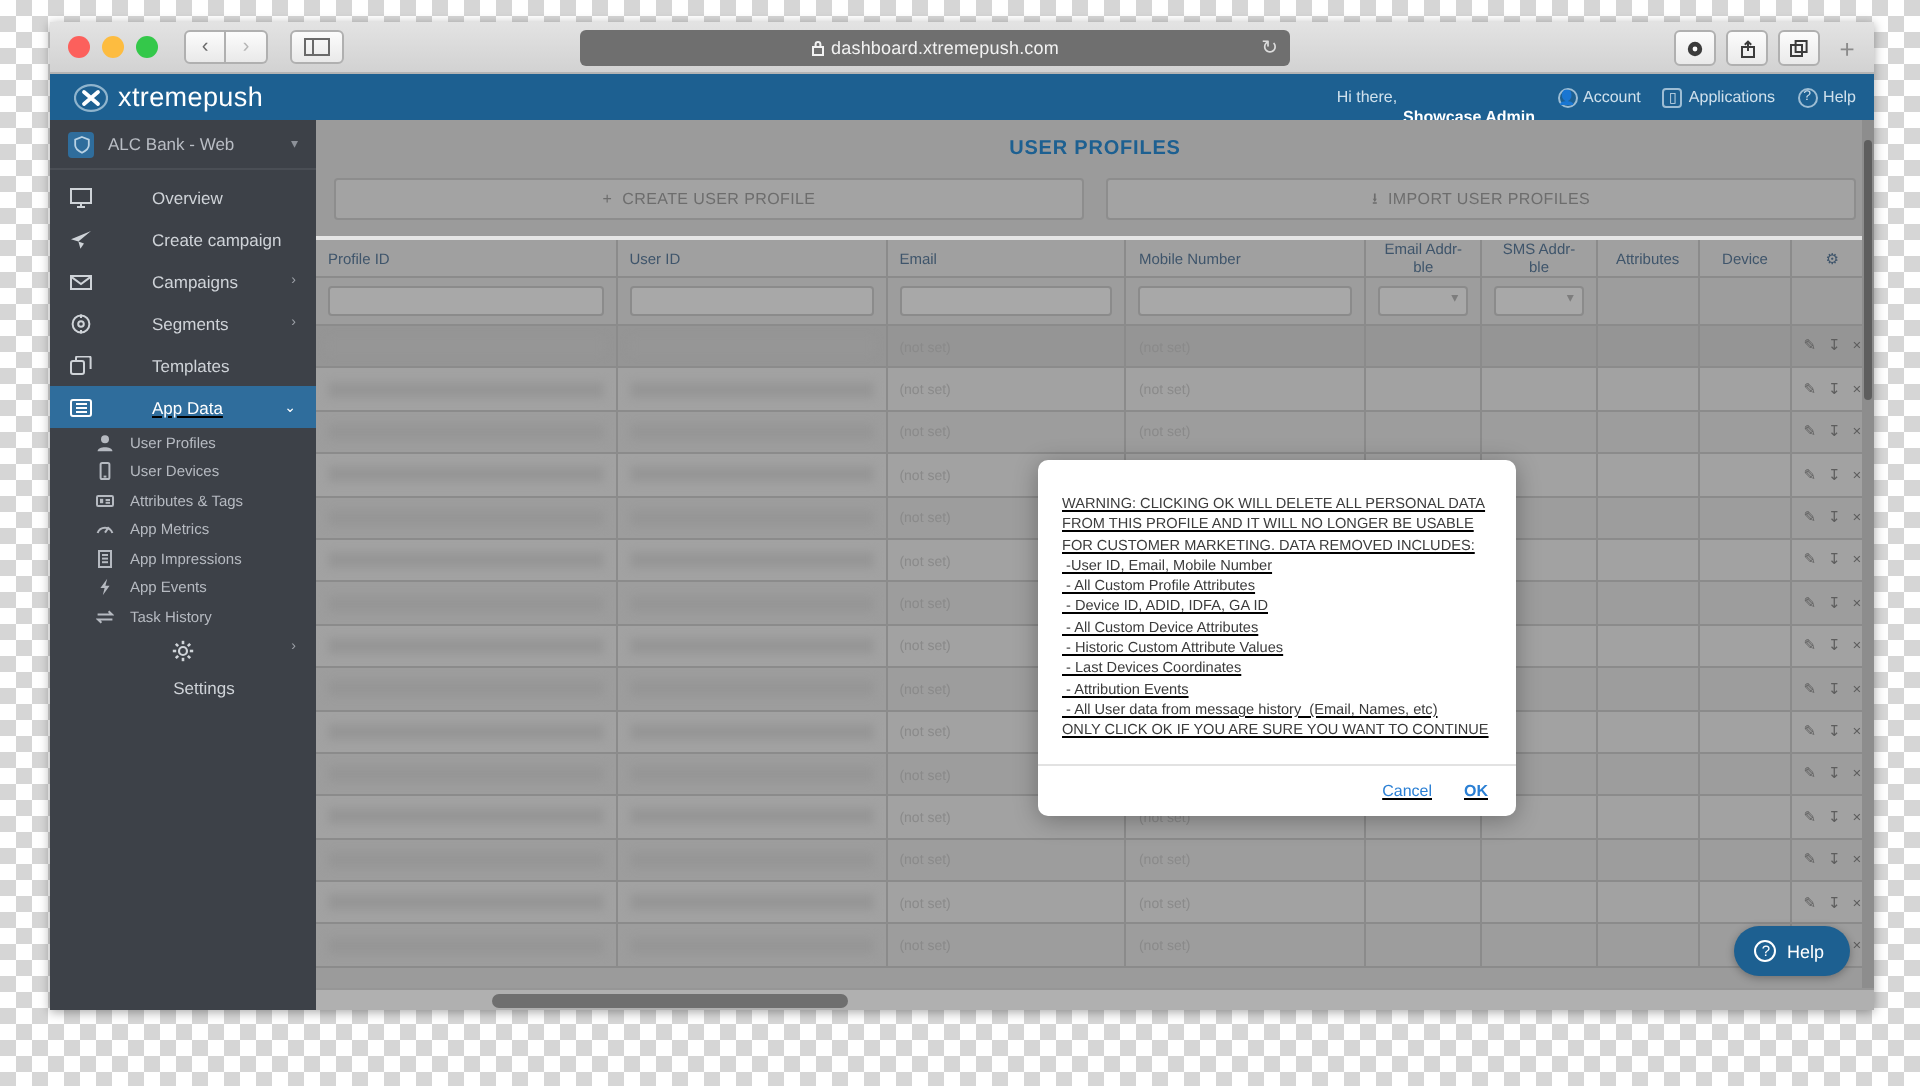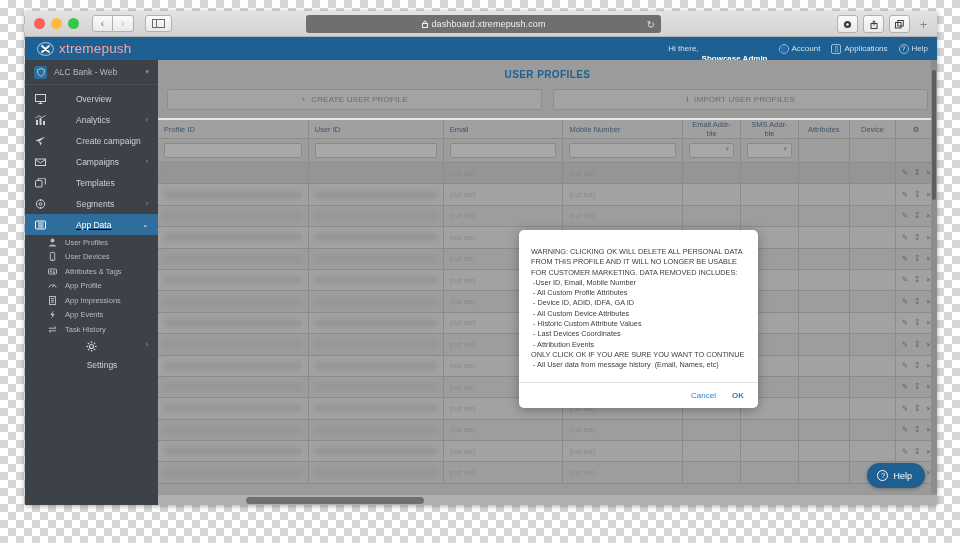--- a/index.html
+++ b/index.html
@@ -59,21 +59,21 @@
 
   .sidebtn {
     width: 27px; height: 17px; margin-left: 11px;
     background: linear-gradient(#fcfcfc,#e9e9e9);
     border: 1px solid #b0b0b0; border-radius: 3px;
     display: flex; align-items: center; justify-content: center;
   }
   .sidebtn svg { display: block; }
 
   .urlbar {
-    position: absolute; left: 281px; top: 4px;
+    position: absolute; left: 265px; top: 4px;
     width: 355px; height: 18px;
     background: #6f6f6f;
     border-radius: 3px;
     display: flex; align-items: center; justify-content: center;
     gap: 4px;
   }
   .urlbar .url-text {
     font-size: 9px; color: #f2f2f2; letter-spacing: .1px;
   }
   .reload {
@@ -97,21 +97,21 @@
 
   
   .appheader {
     height: 23px;
     background: #1d6091;
     display: flex; align-items: center;
     position: relative;
   }
   .brand { display: flex; align-items: center; gap: 5px; margin-left: 12px; }
   .brand-name {
-    font-size: 13.5px; color: #fca5a5; letter-spacing: .2px;
+    font-size: 13.5px; color: #ffffff; letter-spacing: .2px;
   }
   .hdr-right {
     position: absolute; right: 9px; top: 0; height: 100%;
     display: flex; align-items: center; gap: 11px;
     font-size: 8px; color: #cfe0ec;
   }
   .hdr-item { display: flex; align-items: center; gap: 3px; }
   .hdr-item .strong { color: #ffffff; font-weight: bold; margin-top: 20px; }
   .hdr-ico {
     width: 10px; height: 10px;
@@ -320,20 +320,21 @@
   
   .dialog {
     position: absolute;
     left: 361px; top: 170px;
     width: 239px;
     background: #ffffff;
     border-radius: 5px;
     box-shadow: 0 2px 12px rgba(0,0,0,.3);
     z-index: 40;
     overflow: hidden;
+    text-decoration: underline;
   }
   .dlg-body { padding: 17px 12px 11px 12px; }
   .dlg-line {
     font-size: 7.3px; line-height: 10.3px;
     color: #3c3c3c;
     white-space: pre;
   }
   .dlg-foot {
     border-top: 1px solid #e2e2e2;
     height: 26px;
@@ -454,78 +455,66 @@
             <svg width="11" height="10" viewBox="0 0 11 10">
                 <rect x="0.5" y="0.5" width="10" height="7" fill="none" stroke="currentColor"></rect>
                 <line x1="3.5" y1="9.5" x2="7.5" y2="9.5" stroke="currentColor"></line>
                 <line x1="5.5" y1="7.5" x2="5.5" y2="9.5" stroke="currentColor"></line>
               </svg>
           </span>
           <span class="lbl">Overview</span>
           <span class="chev"></span>
         </div>
 
-        <div class="navrow">
-          <span class="ico">
-            <svg width="11" height="10" viewBox="0 0 11 10">
-                <rect x="1" y="5" width="2" height="5" fill="currentColor"></rect>
-                <rect x="4.5" y="3" width="2" height="7" fill="currentColor"></rect>
-                <rect x="8" y="6" width="2" height="4" fill="currentColor"></rect>
-                <path d="M0.5 3 L4 0.8 L7 2.5 L10.5 0.5" fill="none" stroke="currentColor" stroke-width="0.8"></path>
-              </svg>
-          </span>
-          <span class="lbl">Analytics</span>
-          <span class="chev">›</span>
-        </div>
 
         <div class="navrow">
           <span class="ico">
             <svg width="11" height="10" viewBox="0 0 11 10">
                 <path d="M10.5 0.5 L0.5 4.6 L4.2 5.8 L10.5 0.5 Z M4.2 5.8 L5.2 9.4 L7 6.8 Z" fill="currentColor"></path>
               </svg>
           </span>
           <span class="lbl">Create campaign</span>
           <span class="chev"></span>
         </div>
 
         <div class="navrow">
           <span class="ico">
             <svg width="11" height="10" viewBox="0 0 11 10">
                 <rect x="0.5" y="2" width="10" height="6.5" fill="none" stroke="currentColor"></rect>
                 <path d="M0.5 2.3 L5.5 6 L10.5 2.3" fill="none" stroke="currentColor"></path>
               </svg>
           </span>
           <span class="lbl">Campaigns</span>
           <span class="chev">›</span>
-        </div>
-
-        <div class="navrow">
-          <span class="ico">
-            <svg width="11" height="10" viewBox="0 0 11 10">
-                <rect x="0.5" y="2.5" width="6.5" height="6.5" rx="1" fill="none" stroke="currentColor"></rect>
-                <path d="M3 2.5 V1 a0.8 0.8 0 0 1 0.8-0.8 H9.5 a0.8 0.8 0 0 1 0.8 0.8 V6.5" fill="none" stroke="currentColor"></path>
-              </svg>
-          </span>
-          <span class="lbl">Templates</span>
-          <span class="chev"></span>
         </div>
 
         <div class="navrow">
           <span class="ico">
             <svg width="11" height="10" viewBox="0 0 11 10">
                 <circle cx="5.5" cy="5" r="4.2" fill="none" stroke="currentColor"></circle>
                 <circle cx="5.5" cy="5" r="1.4" fill="none" stroke="currentColor"></circle>
                 <line x1="5.5" y1="0.3" x2="5.5" y2="2" stroke="currentColor"></line>
                 <line x1="5.5" y1="8" x2="5.5" y2="9.7" stroke="currentColor"></line>
               </svg>
           </span>
           <span class="lbl">Segments</span>
           <span class="chev">›</span>
         </div>
 
+        <div class="navrow">
+          <span class="ico">
+            <svg width="11" height="10" viewBox="0 0 11 10">
+                <rect x="0.5" y="2.5" width="6.5" height="6.5" rx="1" fill="none" stroke="currentColor"></rect>
+                <path d="M3 2.5 V1 a0.8 0.8 0 0 1 0.8-0.8 H9.5 a0.8 0.8 0 0 1 0.8 0.8 V6.5" fill="none" stroke="currentColor"></path>
+              </svg>
+          </span>
+          <span class="lbl">Templates</span>
+          <span class="chev"></span>
+        </div>
+
         <div class="navrow active">
           <span class="ico">
             <svg width="11" height="10" viewBox="0 0 11 10">
                 <rect x="0.5" y="1" width="10" height="8" rx="1" fill="none" stroke="currentColor"></rect>
                 <line x1="3" y1="3" x2="8.5" y2="3" stroke="currentColor"></line>
                 <line x1="3" y1="5" x2="8.5" y2="5" stroke="currentColor"></line>
                 <line x1="3" y1="7" x2="8.5" y2="7" stroke="currentColor"></line>
               </svg>
           </span>
           <span class="lbl">App Data</span>
@@ -564,21 +553,21 @@
           <span class="lbl">Attributes &amp; Tags</span>
         </div>
 
         <div class="subrow">
           <span class="ico">
             <svg width="9" height="9" viewBox="0 0 9 9">
                 <path d="M0.8 6.5 A3.9 3.9 0 0 1 8.2 6.5" fill="none" stroke="currentColor"></path>
                 <line x1="4.5" y1="6.3" x2="6.4" y2="3.6" stroke="currentColor"></line>
               </svg>
           </span>
-          <span class="lbl">App Profile</span>
+          <span class="lbl">App Metrics</span>
         </div>
 
         <div class="subrow">
           <span class="ico">
             <svg width="9" height="9" viewBox="0 0 9 9">
                 <rect x="1.5" y="0.5" width="6" height="8" fill="none" stroke="currentColor"></rect>
                 <line x1="3" y1="2.5" x2="6" y2="2.5" stroke="currentColor"></line>
                 <line x1="3" y1="4.3" x2="6" y2="4.3" stroke="currentColor"></line>
                 <line x1="3" y1="6.1" x2="6" y2="6.1" stroke="currentColor"></line>
               </svg>
@@ -1018,22 +1007,22 @@
             <div class="dlg-line">WARNING: CLICKING OK WILL DELETE ALL PERSONAL DATA</div>
             <div class="dlg-line">FROM THIS PROFILE AND IT WILL NO LONGER BE USABLE</div>
             <div class="dlg-line">FOR CUSTOMER MARKETING. DATA REMOVED INCLUDES:</div>
             <div class="dlg-line"> -User ID, Email, Mobile Number</div>
             <div class="dlg-line"> - All Custom Profile Attributes</div>
             <div class="dlg-line"> - Device ID, ADID, IDFA, GA ID</div>
             <div class="dlg-line"> - All Custom Device Attributes</div>
             <div class="dlg-line"> - Historic Custom Attribute Values</div>
             <div class="dlg-line"> - Last Devices Coordinates</div>
             <div class="dlg-line"> - Attribution Events</div>
+            <div class="dlg-line"> - All User data from message history  (Email, Names, etc)</div>
             <div class="dlg-line">ONLY CLICK OK IF YOU ARE SURE YOU WANT TO CONTINUE</div>
-            <div class="dlg-line"> - All User data from message history  (Email, Names, etc)</div>
           </div>
         <div class="dlg-foot">
           <span class="dlg-btn">Cancel</span>
           <span class="dlg-btn ok">OK</span>
         </div>
       </div>
 
     </div>
   </div>
 </div>

